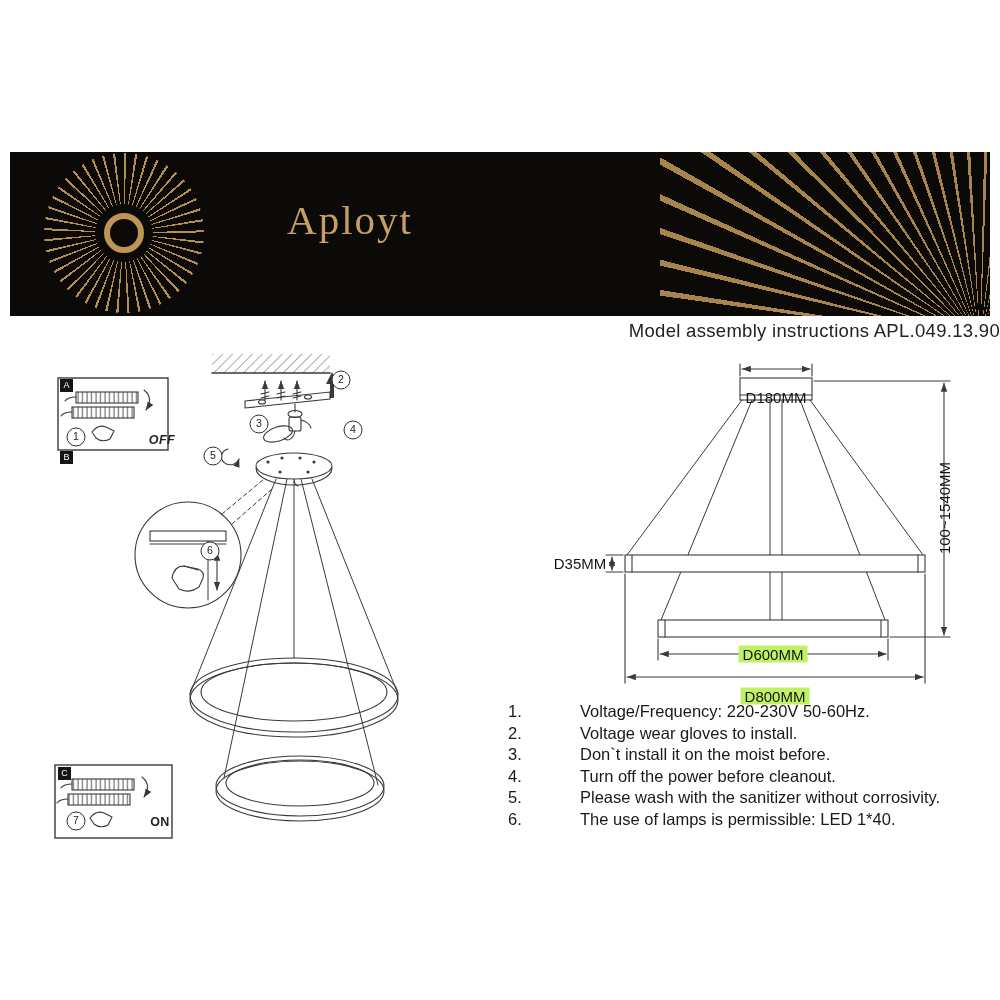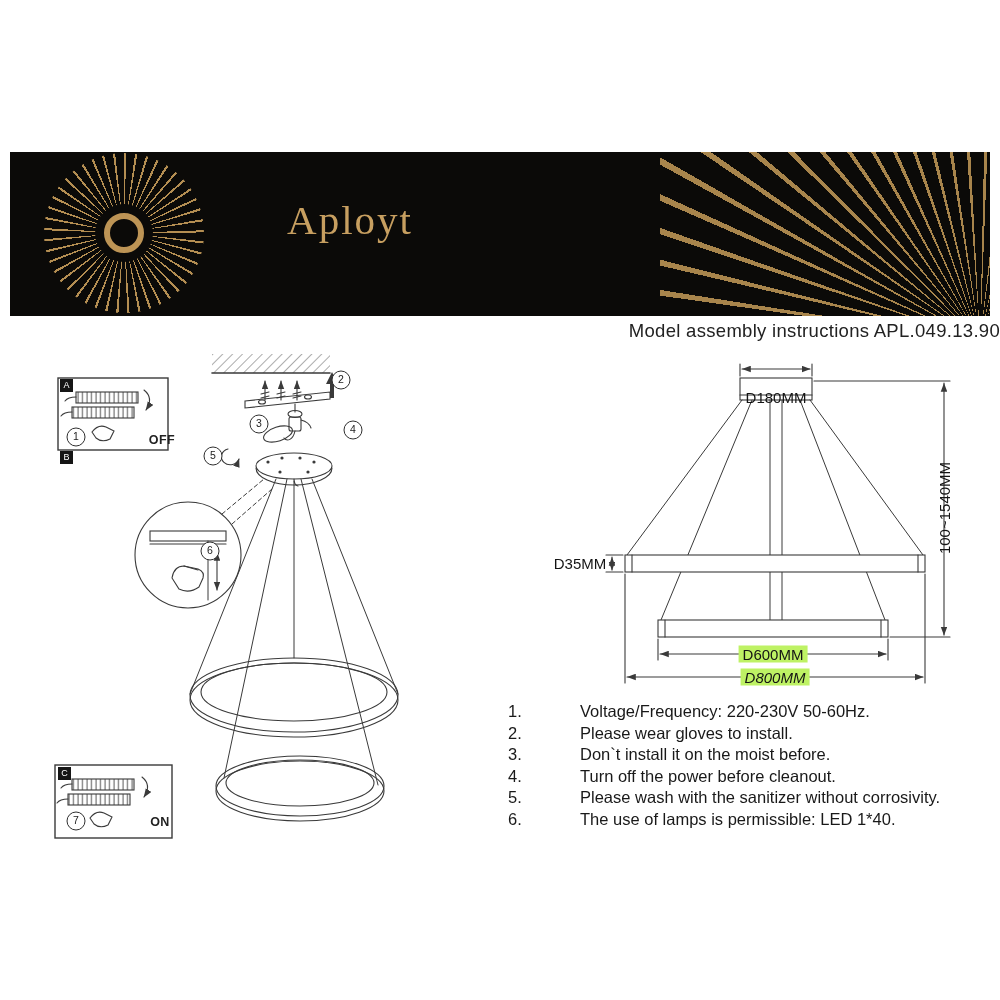--- a/index.html
+++ b/index.html
@@ -166,21 +166,21 @@
     <div class="badge" style="left:219px;top:76px;">3</div>
     <div class="badge" style="left:313px;top:82px;">4</div>
     <div class="badge" style="left:173px;top:108px;">5</div>
     <div class="badge" style="left:170px;top:203px;">6</div>
     <div class="badge" style="left:36px;top:473px;">7</div>
 
     <div class="chip" style="left:20px;top:31px;">A</div>
     <div class="chip" style="left:20px;top:103px;">B</div>
     <div class="chip" style="left:18px;top:419px;">C</div>
 
-    <div class="switch-label" style="left:122px;top:92px;">OFF</div>
+    <div class="switch-label" style="left:122px;top:92px;font-style:italic;">OFF</div>
     <div class="switch-label" style="left:120px;top:474px;">ON</div>
   </div>
 
   <div class="dims">
     <svg width="450" height="350" viewBox="0 0 450 350">
       <defs>
         <marker id="ae" markerWidth="9" markerHeight="7" refX="7.5" refY="3" orient="auto">
           <path d="M0,0 L8,3 L0,6 Z" fill="#3a3a3a"></path>
         </marker>
         <marker id="as" markerWidth="9" markerHeight="7" refX="0.5" refY="3" orient="auto">
@@ -225,31 +225,31 @@
 
         <line x1="95" y1="229" x2="95" y2="338"></line>
         <line x1="395" y1="229" x2="395" y2="338"></line>
         <line x1="97" y1="332" x2="393" y2="332" marker-start="url(#as)" marker-end="url(#ae)"></line>
       </g>
     </svg>
     <div class="dim-label" style="left:246px;top:28px;background:transparent;margin-top:24px;">D180MM</div>
     <div class="dim-label rot" style="left:414px;top:163px;">100~1540MM</div>
     <div class="dim-label" style="left:50px;top:218px;background:transparent;">D35MM</div>
     <div class="dim-label" style="left:243px;top:309px;">D600MM</div>
-    <div class="dim-label" style="left:245px;top:332px;font-style:italic;">D800MM</div>
+    <div class="dim-label" style="left:245px;top:351px;">D800MM</div>
   </div>
 
   <div class="instructions">
     <div class="inst-row">
       <span class="inst-num">1.</span>
       <span class="inst-text">Voltage/Frequency: 220-230V 50-60Hz.</span>
     </div>
     <div class="inst-row">
       <span class="inst-num">2.</span>
-      <span class="inst-text">Please wear gloves to install.</span>
+      <span class="inst-text">Voltage wear gloves to install.</span>
     </div>
     <div class="inst-row">
       <span class="inst-num">3.</span>
       <span class="inst-text">Don`t install it on the moist before.</span>
     </div>
     <div class="inst-row">
       <span class="inst-num">4.</span>
       <span class="inst-text">Turn off the power before cleanout.</span>
     </div>
     <div class="inst-row">

